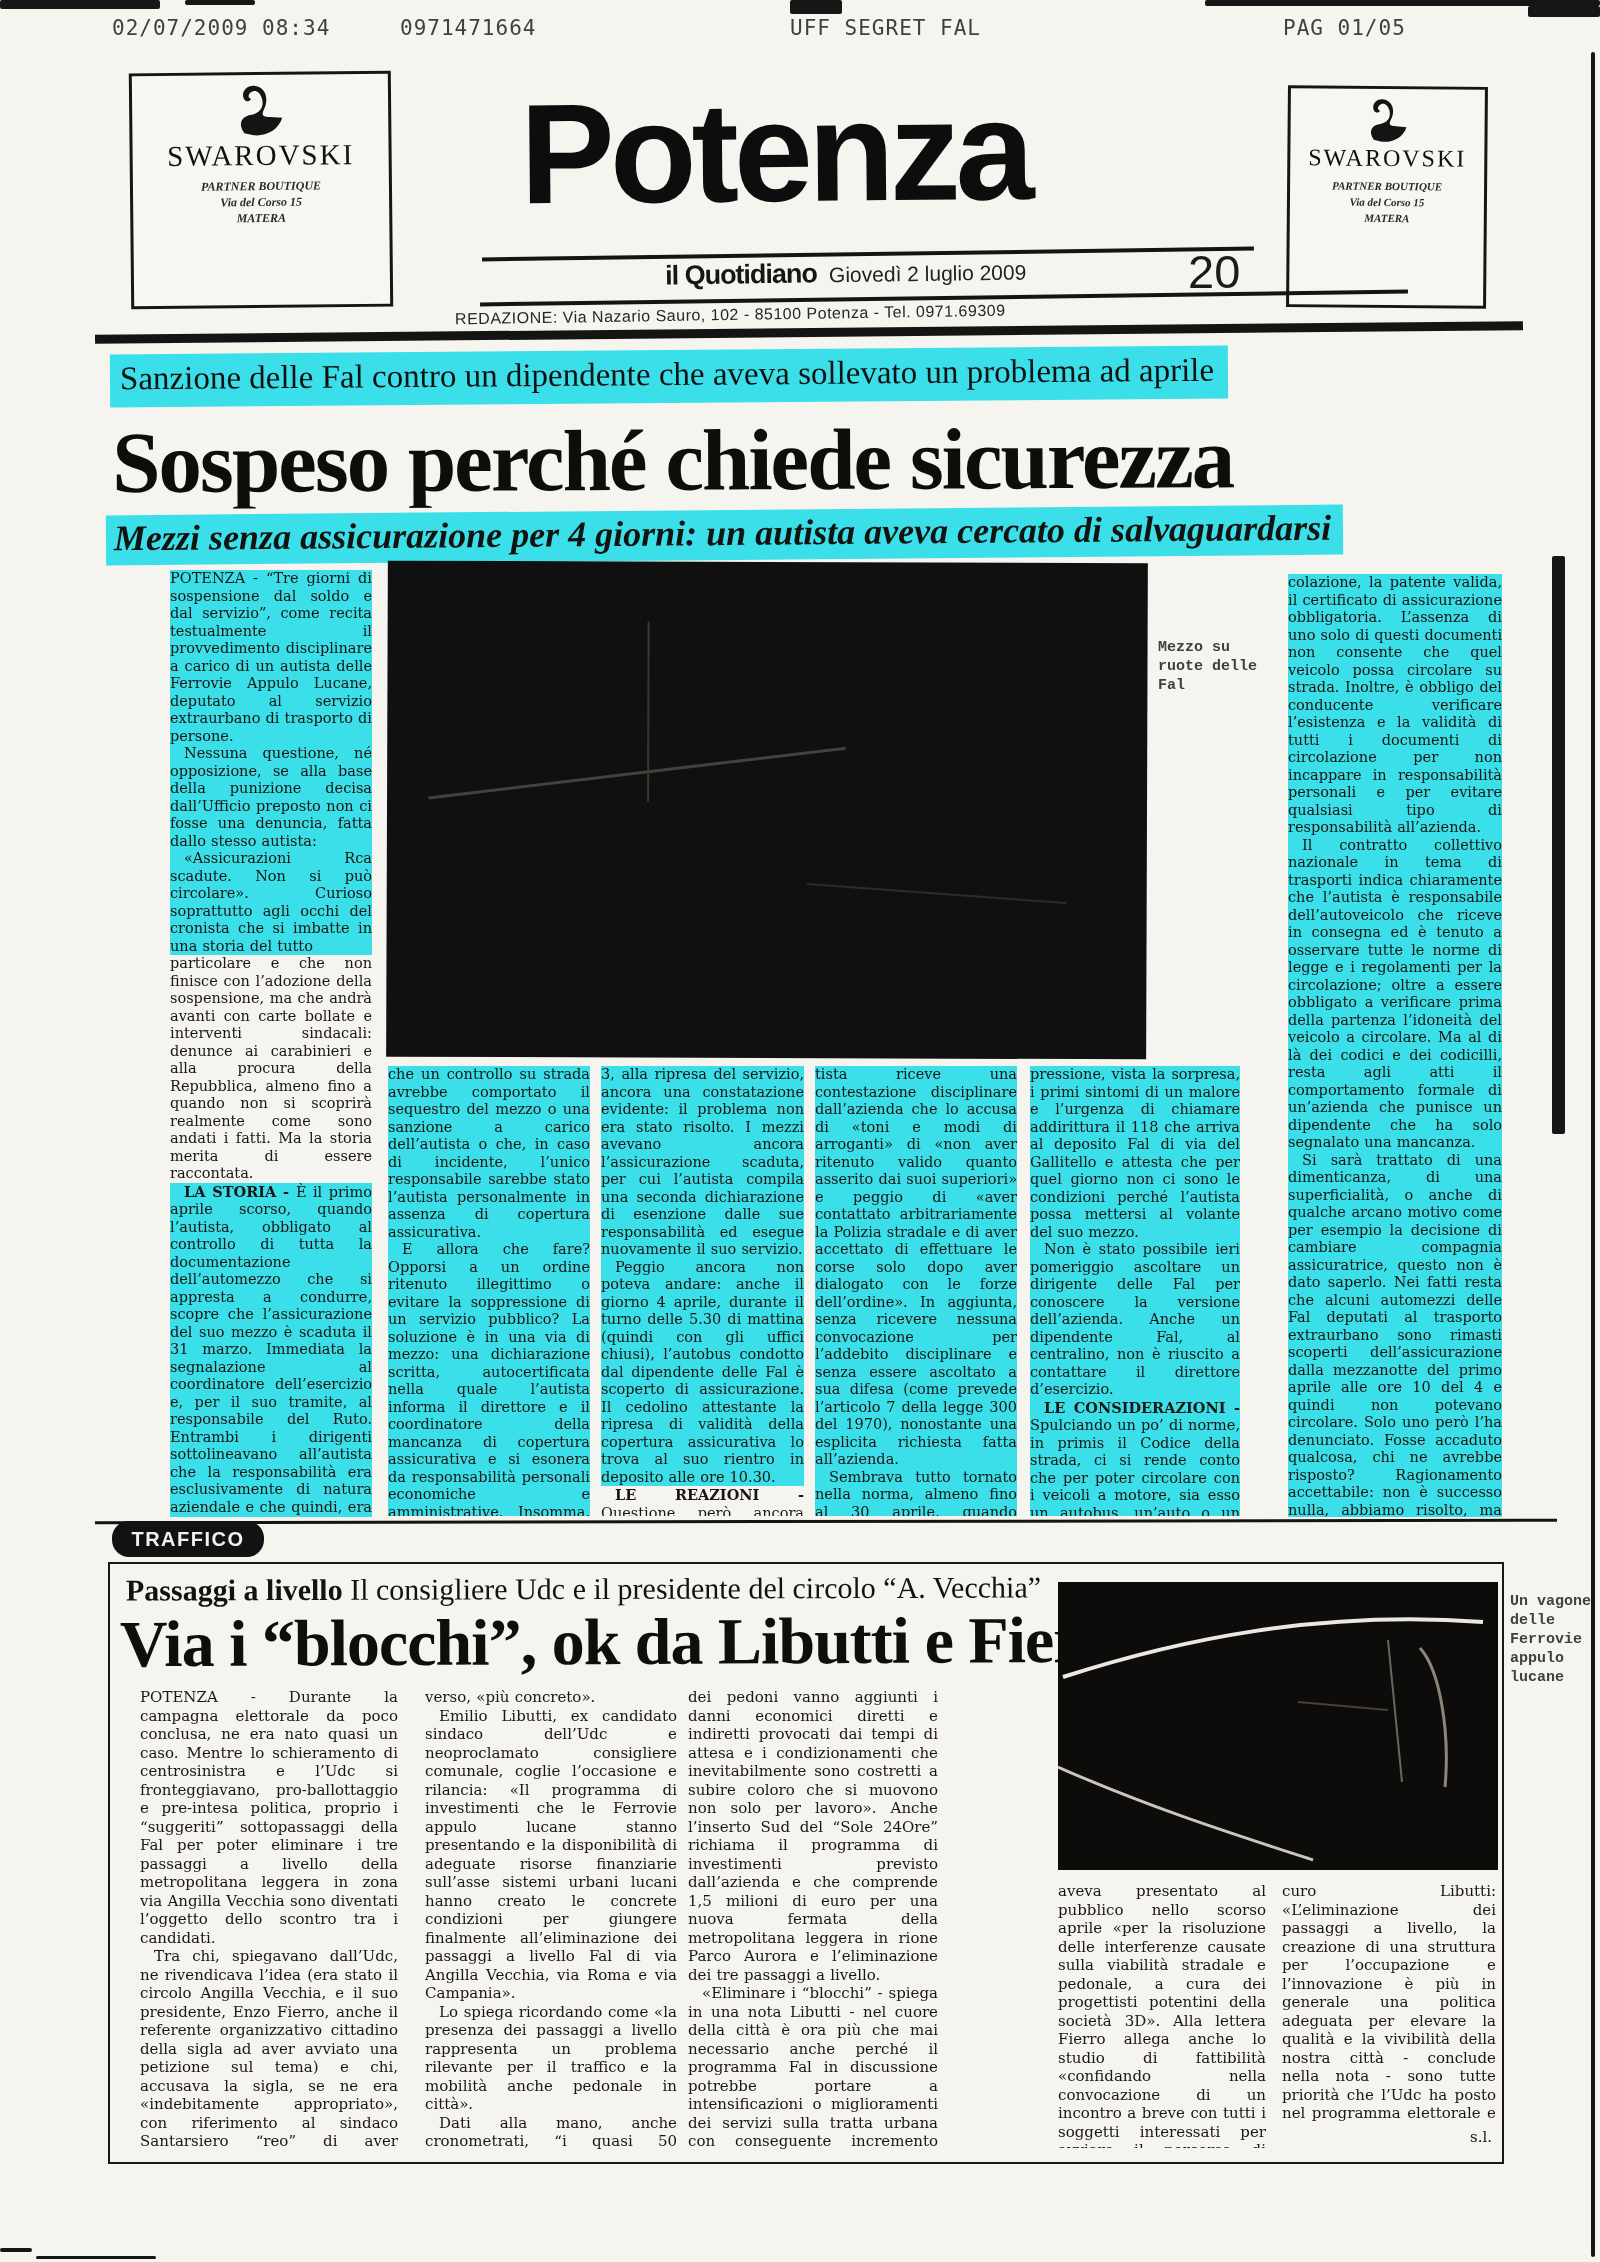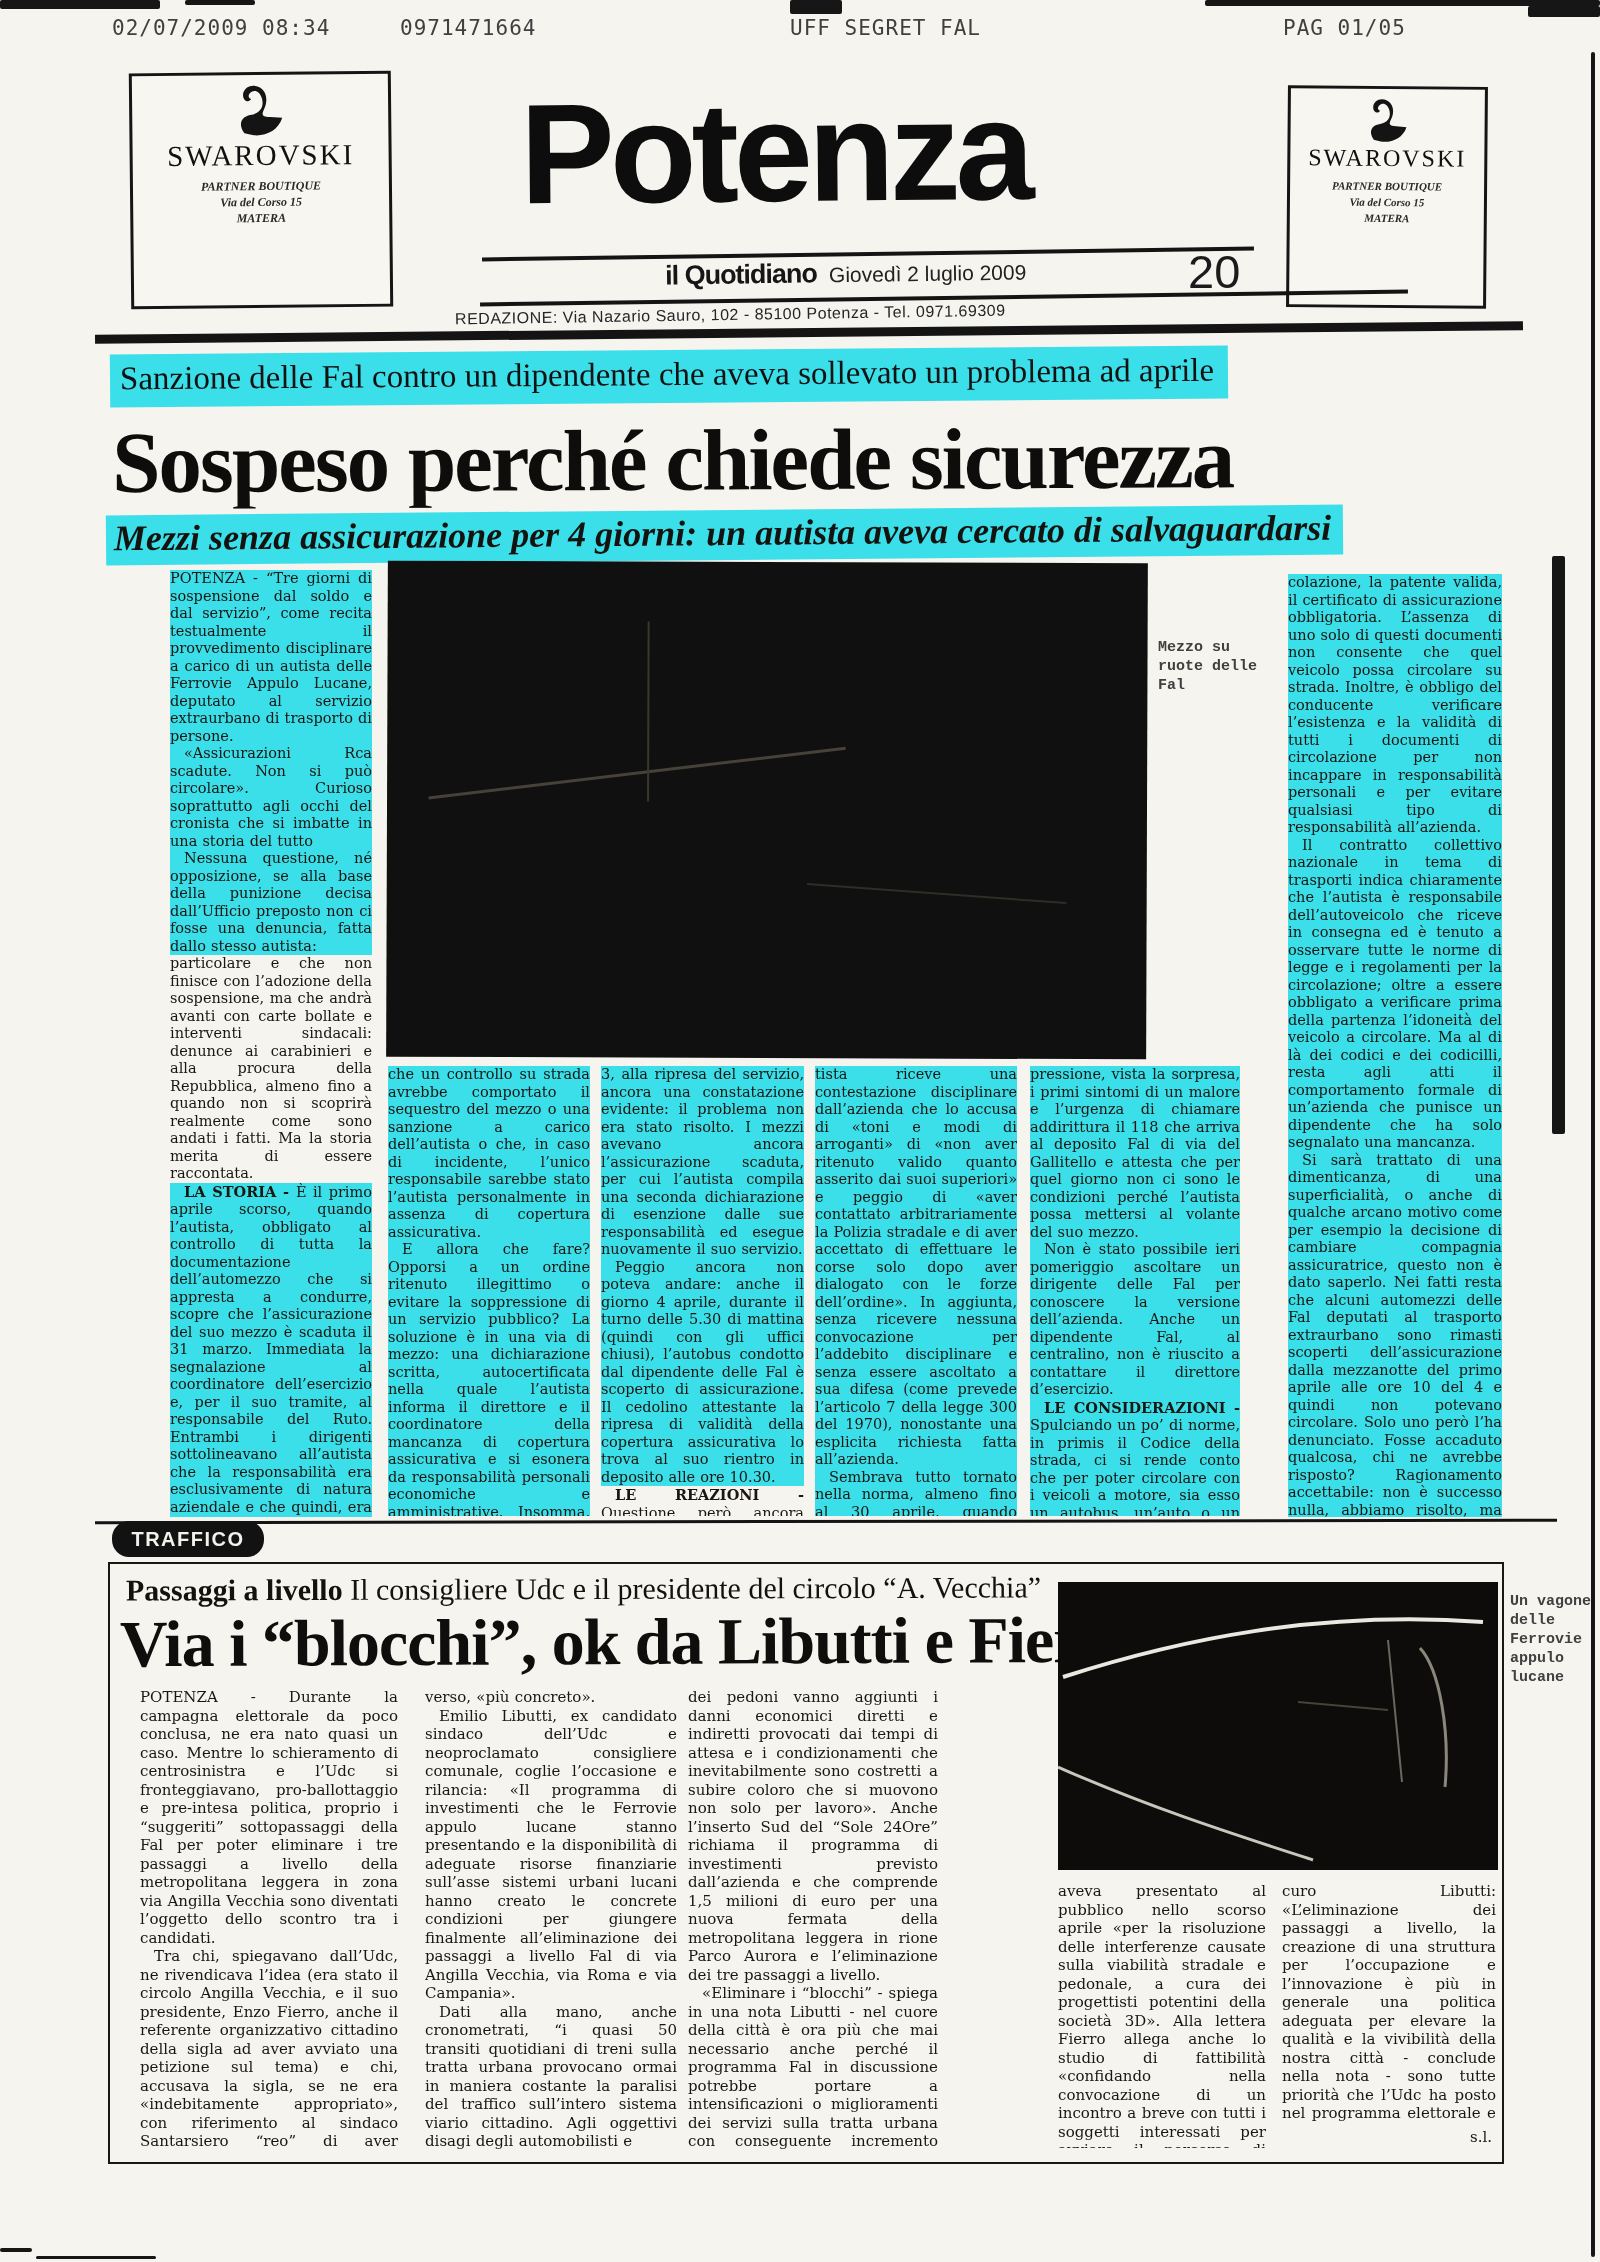--- a/index.html
+++ b/index.html
@@ -130,22 +130,22 @@
 
   <div class="abs art" style="left:387px;top:562px;width:760px;height:496px;transform:rotate(0.2deg);">
     <div class="abs" style="left:40px;top:210px;width:420px;height:3px;background:#46423a;transform:rotate(-7deg);"></div>
     <div class="abs" style="left:260px;top:60px;width:2px;height:180px;background:#3a372f;"></div>
     <div class="abs" style="left:420px;top:330px;width:260px;height:2px;background:#302d27;transform:rotate(4deg);"></div>
   </div>
   <div class="abs cap" style="left:1158px;top:638px;width:118px;">Mezzo su ruote delle Fal</div>
 
   <div class="abs col" style="left:170px;top:570px;width:202px;height:947px;">
     <p class="hl"><span>POTENZA - “Tre giorni di sospensione dal soldo e dal servizio”, come recita testualmente il provvedimento disciplinare a carico di un autista delle Ferrovie Appulo Lucane, deputato al servizio extraurbano di trasporto di persone.</span></p>
+    <p class="hl"><span>Nessuna questione, né opposizione, se alla base della punizione decisa dall’Ufficio preposto non ci fosse una denuncia, fatta dallo stesso autista:</span></p>
     <p class="hl"><span>«Assicurazioni Rca scadute. Non si può circolare». Curioso soprattutto agli occhi del cronista che si imbatte in una storia del tutto</span></p>
-    <p class="hl"><span>Nessuna questione, né opposizione, se alla base della punizione decisa dall’Ufficio preposto non ci fosse una denuncia, fatta dallo stesso autista:</span></p>
     <p class="noind"><span>particolare e che non finisce con l’adozione della sospensione, ma che andrà avanti con carte bollate e interventi sindacali: denunce ai carabinieri e alla procura della Repubblica, almeno fino a quando non si scoprirà realmente come sono andati i fatti. Ma la storia merita di essere raccontata.</span></p>
     <p class="hl"><b class="lead">LA STORIA - </b><span>È il primo aprile scorso, quando l’autista, obbligato al controllo di tutta la documentazione dell’automezzo che si appresta a condurre, scopre che l’assicurazione del suo mezzo è scaduta il 31 marzo. Immediata la segnalazione al coordinatore dell’esercizio e, per il suo tramite, al responsabile del Ruto. Entrambi i dirigenti sottolineavano all’autista che la responsabilità era esclusivamente di natura aziendale e che quindi, era obbligato a effettuare la sua corsa sull’autobus.</span></p>
 
   </div>
 
   <div class="abs col" style="left:388px;top:1066px;width:202px;height:450px;">
     <p class="hl"><span>che un controllo su strada avrebbe comportato il sequestro del mezzo o una sanzione a carico dell’autista o che, in caso di incidente, l’unico responsabile sarebbe stato l’autista personalmente in assenza di copertura assicurativa.</span></p>
     <p class="hl"><span>E allora che fare? Opporsi a un ordine ritenuto illegittimo o evitare la soppressione di un servizio pubblico? La soluzione è in una via di mezzo: una dichiarazione scritta, autocertificata nella quale l’autista informa il direttore e il coordinatore della mancanza di copertura assicurativa e si esonera da responsabilità personali economiche e amministrative. Insomma, copre il servizio.</span></p>
 
   </div>
@@ -184,20 +184,21 @@
 
   <div class="abs col a2col" style="left:140px;top:1688px;width:258px;height:462px;">
     <p><span>POTENZA - Durante la campagna elettorale da poco conclusa, ne era nato quasi un caso. Mentre lo schieramento di centrosinistra e l’Udc si fronteggiavano, pro-ballottaggio e pre-intesa politica, proprio i “suggeriti” sottopassaggi della Fal per poter eliminare i tre passaggi a livello della metropolitana leggera in zona via Angilla Vecchia sono diventati l’oggetto dello scontro tra i candidati.</span></p>
     <p><span>Tra chi, spiegavano dall’Udc, ne rivendicava l’idea (era stato il circolo Angilla Vecchia, e il suo presidente, Enzo Fierro, anche il referente organizzativo cittadino della sigla ad aver avviato una petizione sul tema) e chi, accusava la sigla, se ne era «indebitamente appropriato», con riferimento al sindaco Santarsiero “reo” di aver proposto analogo progetto nel proprio programma elettorale.</span></p>
 
   </div>
 
   <div class="abs col a2col" style="left:425px;top:1688px;width:252px;height:462px;">
     <p><span>verso, «più concreto».</span></p>
     <p><span>Emilio Libutti, ex candidato sindaco dell’Udc e neoproclamato consigliere comunale, coglie l’occasione e rilancia: «Il programma di investimenti che le Ferrovie appulo lucane stanno presentando e la disponibilità di adeguate risorse finanziarie sull’asse sistemi urbani lucani hanno creato le concrete condizioni per giungere finalmente all’eliminazione dei passaggi a livello Fal di via Angilla Vecchia, via Roma e via Campania».</span></p>
+    <p><span>Lo spiega ricordando come «la presenza dei passaggi a livello rappresenta un problema rilevante per il traffico e la mobilità anche pedonale in città».</span></p>
     <p><span>Dati alla mano, anche cronometrati, “i quasi 50 transiti quotidiani di treni sulla tratta urbana provocano ormai in maniera costante la paralisi del traffico sull’intero sistema viario cittadino. Agli oggettivi disagi degli automobilisti e</span></p>
   </div>
 
   <div class="abs col a2col" style="left:688px;top:1688px;width:250px;height:462px;">
     <p><span>dei pedoni vanno aggiunti i danni economici diretti e indiretti provocati dai tempi di attesa e i condizionamenti che inevitabilmente sono costretti a subire coloro che si muovono non solo per lavoro». Anche l’inserto Sud del “Sole 24Ore” richiama il programma di investimenti previsto dall’azienda e che comprende 1,5 milioni di euro per una nuova fermata della metropolitana leggera in rione Parco Aurora e l’eliminazione dei tre passaggi a livello.</span></p>
     <p><span>«Eliminare i “blocchi” - spiega in una nota Libutti - nel cuore della città è ora più che mai necessario anche perché il programma Fal in discussione potrebbe portare a intensificazioni o miglioramenti dei servizi sulla tratta urbana con conseguente incremento dell’utilizzo dei passaggi a livello». Questo mentre Enzo Fierro scrive una lettera al sindaco Santarsiero richiamando quello studio di fattibilità che l’associazione</span></p>
   </div>
 
   <div class="abs" style="left:1058px;top:1582px;width:440px;height:288px;">
     <svg width="440" height="288" viewBox="0 0 440 288">

